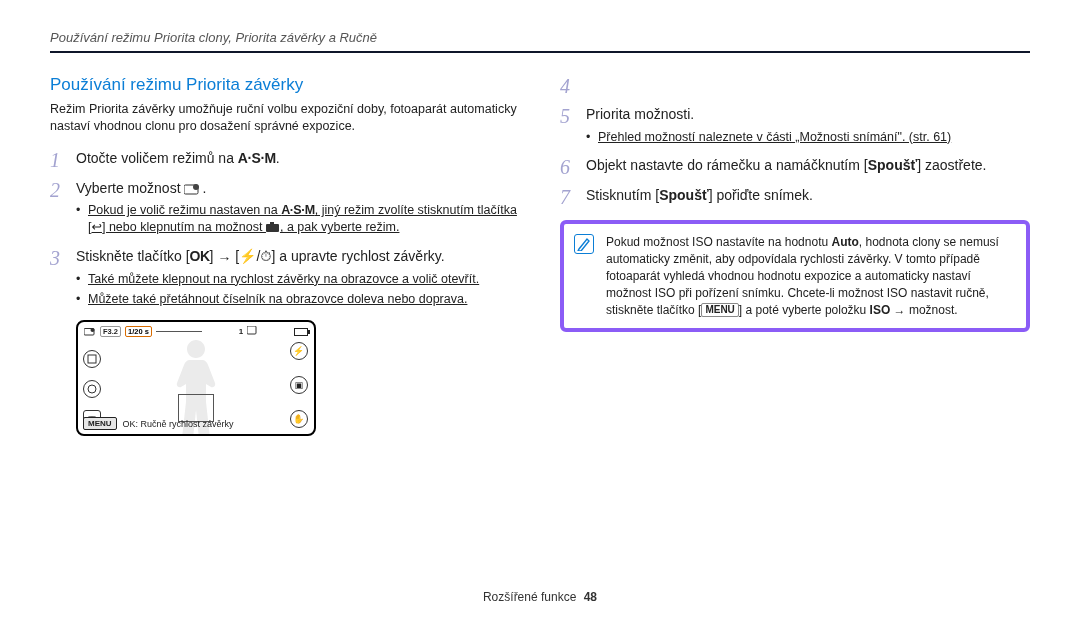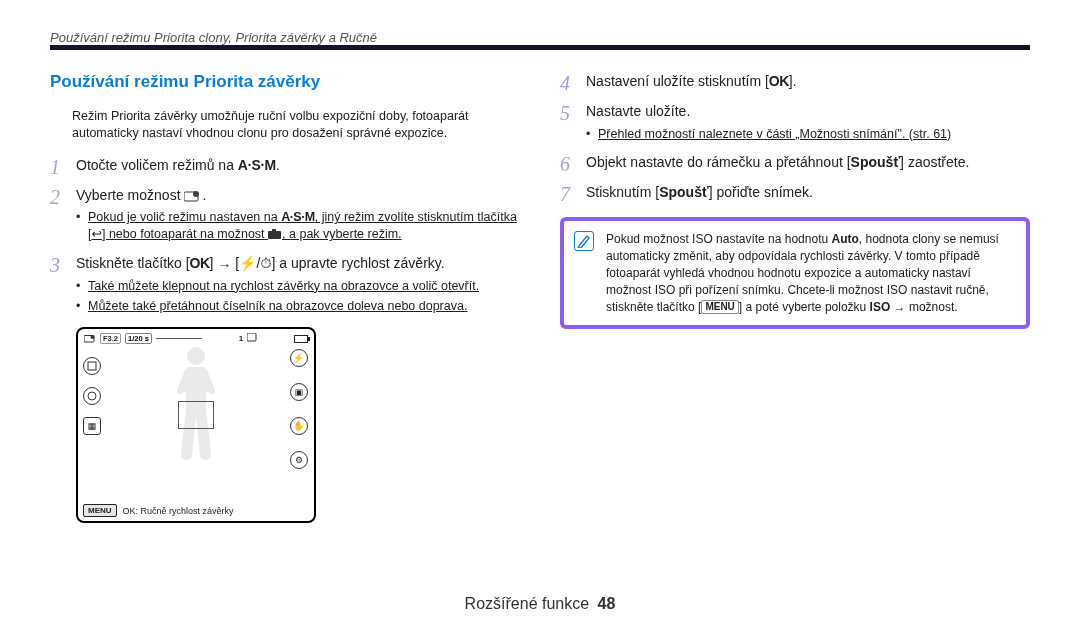--- a/index.html
+++ b/index.html
@@ -10,40 +10,39 @@
     background: #fff;
     color: #222;
     position: relative;
     padding: 30px 50px 20px 50px;
     font-size: 13px;
   }
   .header-breadcrumb {
     font-style: italic;
     color: #555;
     font-size: 13px;
-    border-bottom: 5px solid #0f172a;
-    padding-bottom: 0;
+    border-bottom: 2px solid #0f172a;
+    padding-bottom: 6px;
     margin-bottom: 22px;
   }
   .columns {
     display: flex;
     gap: 40px;
   }
   .col { flex: 1; }
   .section-heading {
     color: #0b7ed6;
-    font-weight: bold;
+    font-weight: normal;
     font-size: 17px;
-    margin-bottom: 16px;
+    margin-bottom: 6px;
   }
   .intro-text {
     font-size: 12.5px;
     line-height: 1.35;
     margin-bottom: 14px;
-    margin-left: 22px;
   }
   ol.steps { list-style: none; }
   ol.steps > li {
     display: flex;
     align-items: flex-start;
     margin-bottom: 8px;
   }
   .step-num {
     color: #a3a3d0;
     font-style: italic;
@@ -96,21 +95,21 @@
   .mode-icon {
     display: inline-flex;
     align-items: center;
     justify-content: center;
     vertical-align: middle;
   }
 
   
   .camera-screen {
     width: 240px;
-    height: 196px;
+    height: 116px;
     border: 2px solid #000;
     border-radius: 8px;
     margin-top: 10px;
     margin-left: 26px;
     position: relative;
     background: #fff;
     overflow: hidden;
   }
   .cam-top {
     position: absolute;
@@ -242,25 +241,25 @@
     height: 20px;
     border: 1.5px solid #0b7ed6;
     border-radius: 3px;
     display: flex;
     align-items: center;
     justify-content: center;
     color: #0b7ed6;
   }
   .footer {
     position: absolute;
-    bottom: 17px;
+    bottom: 26px;
     left: 0;
     right: 0;
     text-align: center;
-    font-size: 16px;
+    font-size: 12px;
     color: #333;
   }
   .footer .pg { font-weight: bold; margin-left: 4px; }
 </style>
 </head>
 <body>
 
 <div class="header-breadcrumb">Používání režimu Priorita clony, Priorita závěrky a Ručně</div>
 
 <div class="columns">
@@ -284,21 +283,21 @@
         <span class="step-body">
           <span>Vyberte možnost </span>
           <span class="mode-icon">
             <svg width="18" height="12" viewBox="0 0 18 12">
                 <rect x="0" y="2" width="14" height="9" rx="1.5" fill="none" stroke="#333" stroke-width="1"></rect>
                 <circle cx="12" cy="4" r="3" fill="#444"></circle>
               </svg>
           </span><span>.</span>
           <ul class="sub">
             <li>
-              <span>Pokud je volič režimu nastaven na </span><span class="bold-glyph">A·S·M</span><span>, jiný režim zvolíte stisknutím tlačítka [</span><span>↩</span><span>] nebo fotoaparát na možnost </span><span class="mode-icon">
+              <span>Pokud je volič režimu nastaven na </span><span class="bold-glyph">A·S·M</span><span>, jiný režim zvolíte stisknutím tlačítka [</span><span>↩</span><span>] nebo klepnutím na možnost </span><span class="mode-icon">
                   <svg width="14" height="11" viewBox="0 0 14 11">
                     <rect x="0" y="2" width="13" height="8" rx="1" fill="#333"></rect>
                     <rect x="4" y="0" width="4" height="3" fill="#333"></rect>
                   </svg>
                 </span><span>, a pak vyberte režim.</span>
             </li>
           </ul>
         </span>
       </li>
 
@@ -358,37 +357,34 @@
         <span class="cam-menu-btn">MENU</span>
         <span>OK: Ručně rychlost závěrky</span>
       </div>
     </div>
   </div>
 
   <div class="col">
     <ol class="steps">
       <li>
         <span class="step-num">4</span>
-        <span class="step-body">
-          <span>Nastavení uložíte stisknutím [</span><span class="bold-glyph">OK</span><span>].</span>
-        </span>
       </li>
       <li>
         <span class="step-num">5</span>
         <span class="step-body">
-          <span>Nastavte uložíte.</span>
+          <span>Priorita možnosti.</span>
           <ul class="sub">
             <li>Přehled možností naleznete v části „Možnosti snímání". (str. 61)</li>
           </ul>
         </span>
       </li>
       <li>
         <span class="step-num">6</span>
         <span class="step-body">
-          <span>Objekt nastavte do rámečku a přetáhnout [</span><b>Spoušť</b><span>] zaostřete.</span>
+          <span>Objekt nastavte do rámečku a namáčknutím [</span><b>Spoušť</b><span>] zaostřete.</span>
         </span>
       </li>
       <li>
         <span class="step-num">7</span>
         <span class="step-body">
           <span>Stisknutím [</span><b>Spoušť</b><span>] pořiďte snímek.</span>
         </span>
       </li>
     </ol>
 

